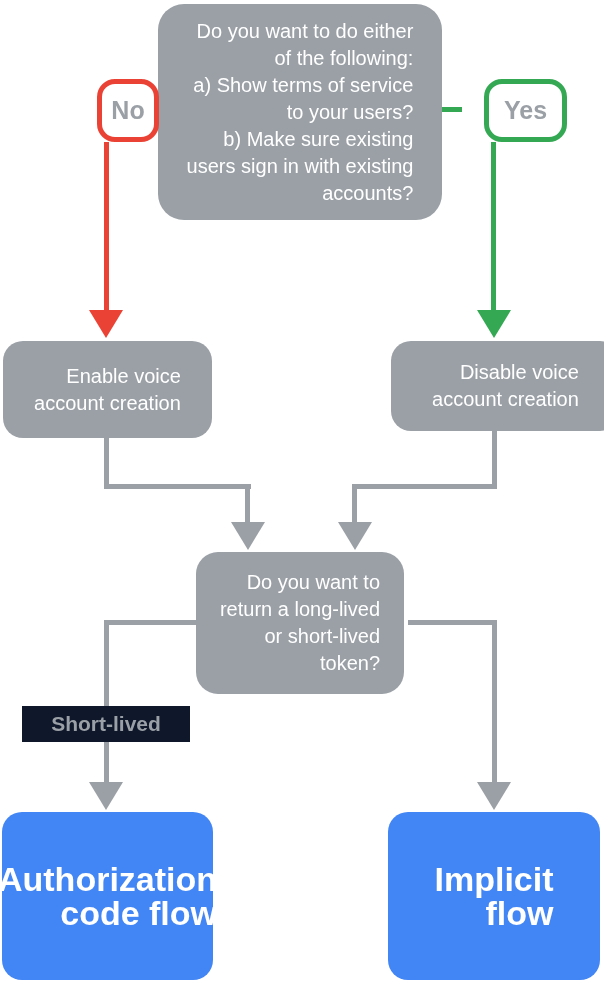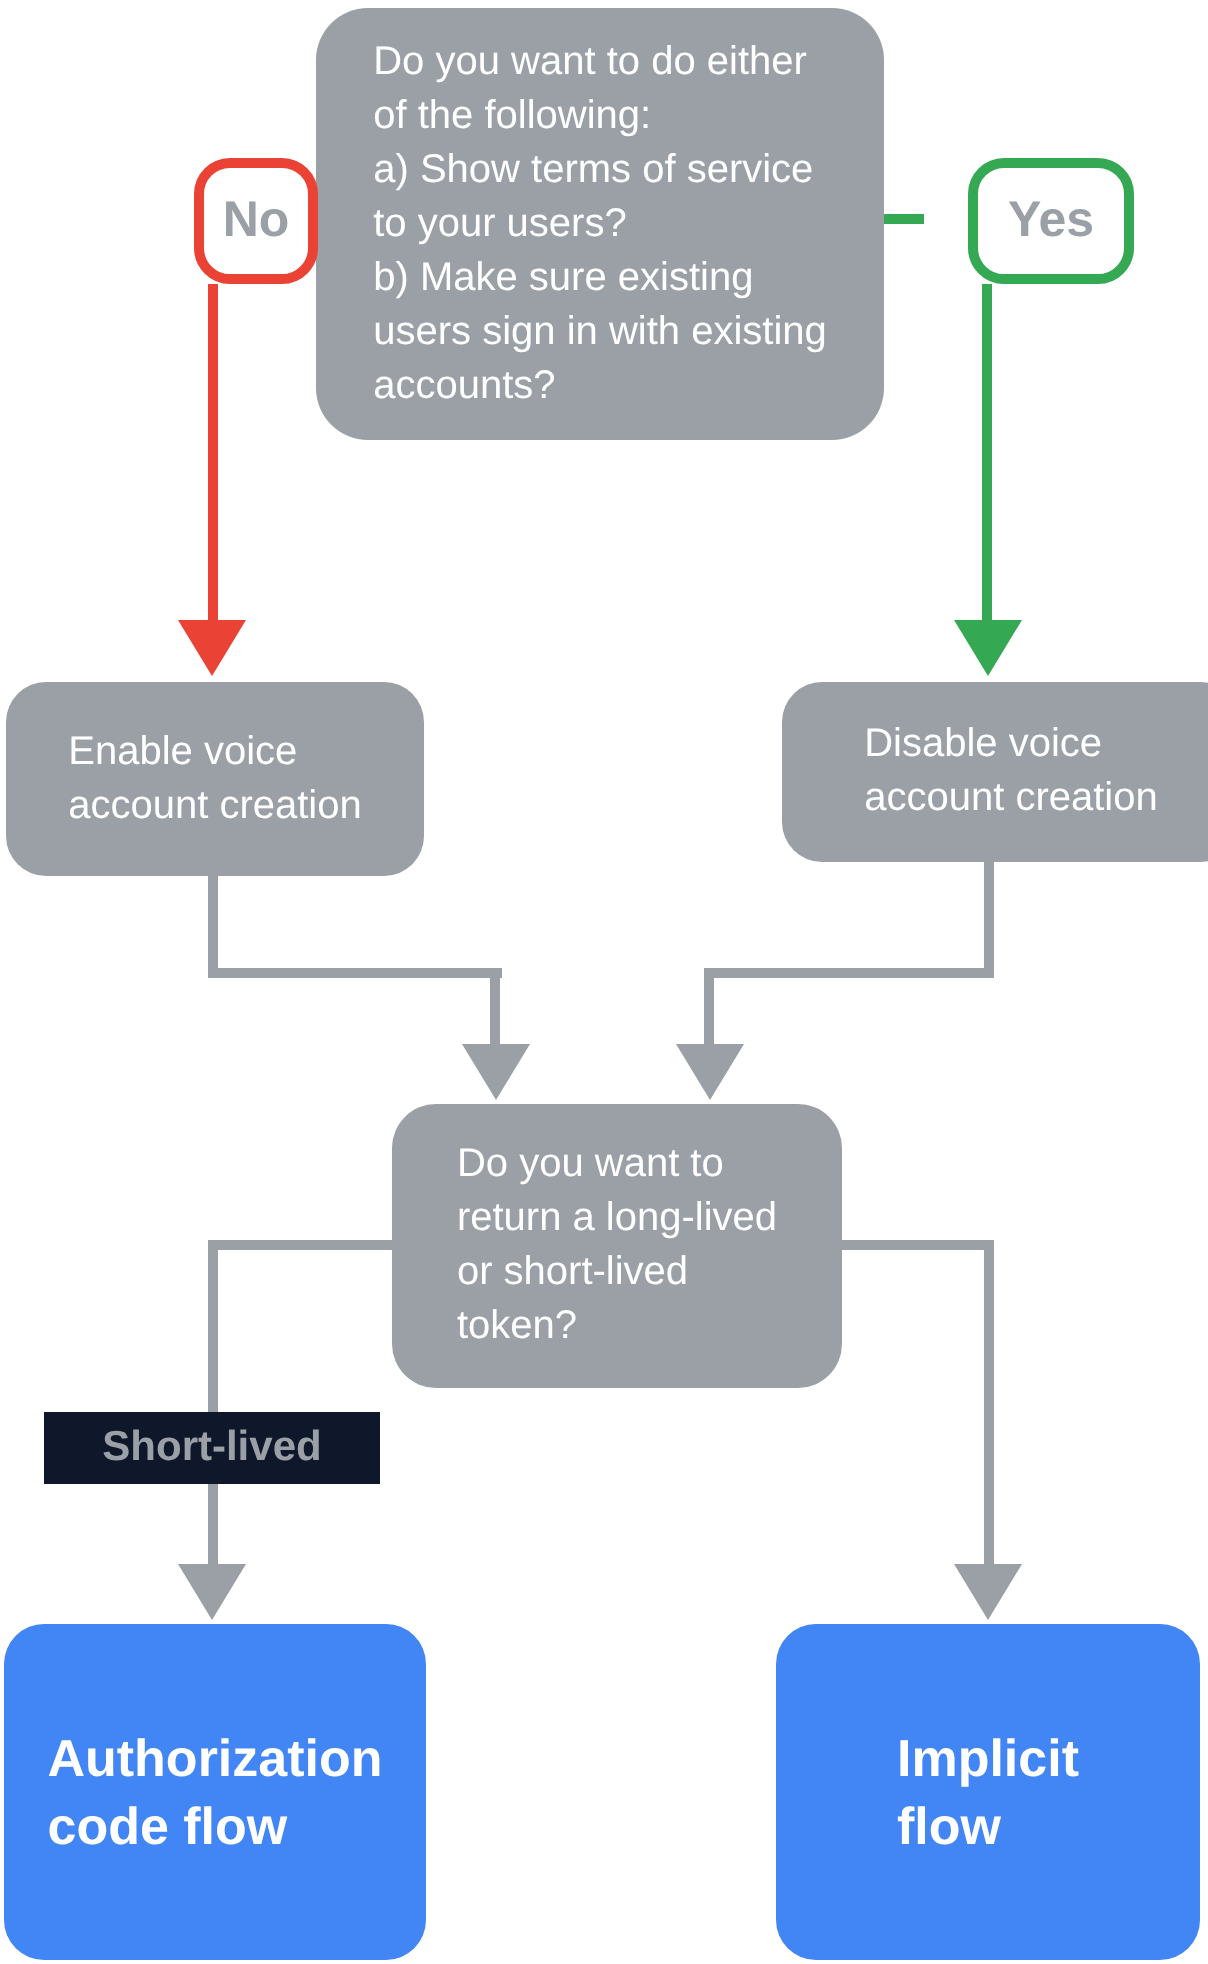--- a/index.html
+++ b/index.html
@@ -2,29 +2,29 @@
 <html style="--background: #FFFFFF; --box-gray: #9AA0A6; --line-gray: #9AA0A6; --red: #EA4335; --green: #34A853; --blue: #4285F4; --label-text: #9AA0A6;"><head>
 <meta charset="utf-8">
 <style>
   html,body { margin:0; padding:0; background:#fff; }
   .canvas {
     position:relative; width:604px; height:982px; background:var(--background,#fff);
     font-family:"Liberation Sans", sans-serif; overflow:hidden;
   }
   .node {
     position:absolute; display:flex; align-items:center; justify-content:center;
-    text-align:left; white-space:pre-line; color:#fff; box-sizing:border-box;
+    text-align:right; white-space:pre-line; color:#fff; box-sizing:border-box;
   }
   .gray-box { background:var(--box-gray); }
-  .blue-box { background:var(--blue); font-weight:700; font-size:26px; line-height:34px; border-radius:20px; }
+  .blue-box { background:var(--blue); font-weight:700; font-size:34px; line-height:34px; border-radius:20px; }
 
   .top-box   { left:158px; top:4px;   width:284px; height:216px; border-radius:26px; font-size:20px; line-height:27px; }
   .mid-left  { left:3px;   top:341px; width:209px; height:97px;  border-radius:20px; font-size:20px; line-height:27px; }
   .mid-right { left:391px; top:341px; width:229px; height:90px;  border-radius:20px; font-size:20px; line-height:27px; }
-  .token-box { left:196px; top:552px; width:225px; height:142px; border-radius:22px; font-size:20px; line-height:27px; }
+  .token-box { left:196px; top:552px; width:208px; height:142px; border-radius:22px; font-size:20px; line-height:27px; }
   .blue-left  { left:2px;   top:812px; width:211px; height:168px; }
   .blue-right { left:388px; top:812px; width:212px; height:168px; }
 
   .badge {
     position:absolute; box-sizing:border-box; background:#fff; border-radius:18px;
     display:flex; align-items:center; justify-content:center;
     font-size:25px; font-weight:600; color:var(--label-text); z-index:3;margin-left:22px;
   }
   .badge-no  { left:75px;  top:79px; width:62px; height:63px; border:5px solid var(--red); }
   .badge-yes { left:462px; top:79px; width:83px; height:63px; border:5px solid var(--green); }

